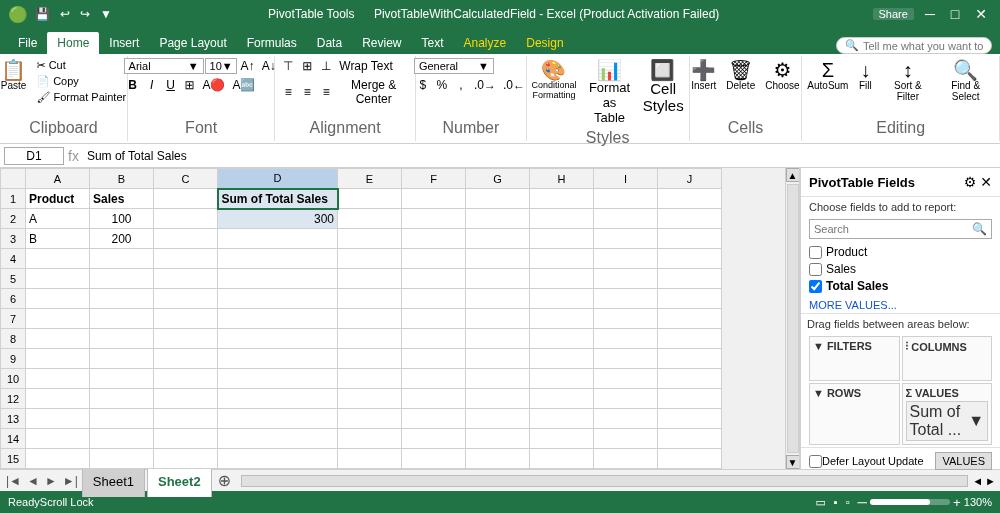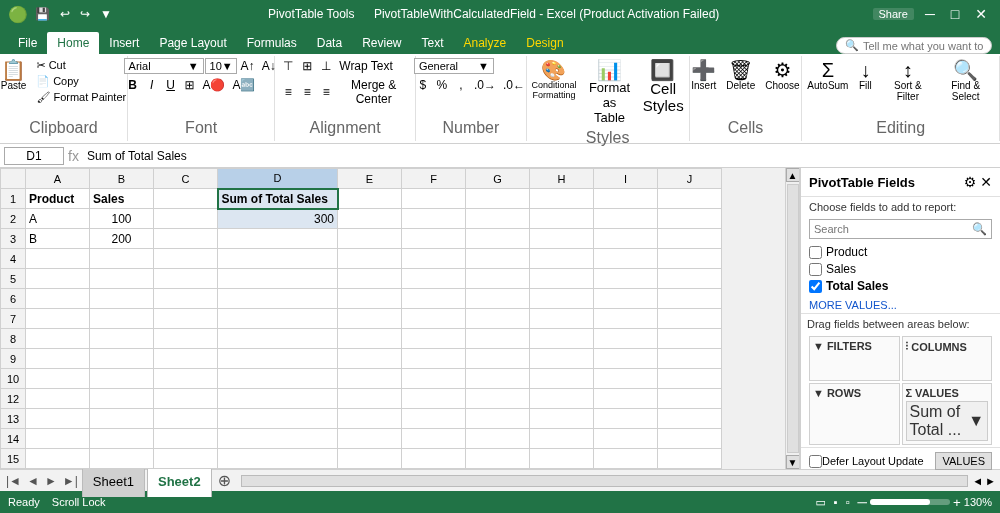--- a/index.html
+++ b/index.html
@@ -953,21 +953,21 @@
   <button class="sheet-tab active">Sheet2</button>
   <button class="add-sheet-btn">⊕</button>
   <div class="scroll-area">
     <div class="h-scroll"></div>
     <span style="font-size:11px; margin-right:2px;">◄</span>
     <span style="font-size:11px;">►</span>
   </div>
 </div>
 
 <div class="status-bar">
-  <div style="display:flex; gap:12px;">
+  <div style="display:flex; ">
     <span>Ready</span>
     <span>Scroll Lock</span>
   </div>
   <div class="status-bar-right">
     <span style="cursor:pointer;">▭</span>
     <span style="cursor:pointer;">▪</span>
     <span style="cursor:pointer;">▫</span>
     <div class="zoom-control">
       <button style="background:none;border:none;color:white;cursor:pointer;">─</button>
       <div style="background:rgba(255,255,255,0.3); width:80px; height:6px; border-radius:3px; position:relative;">

